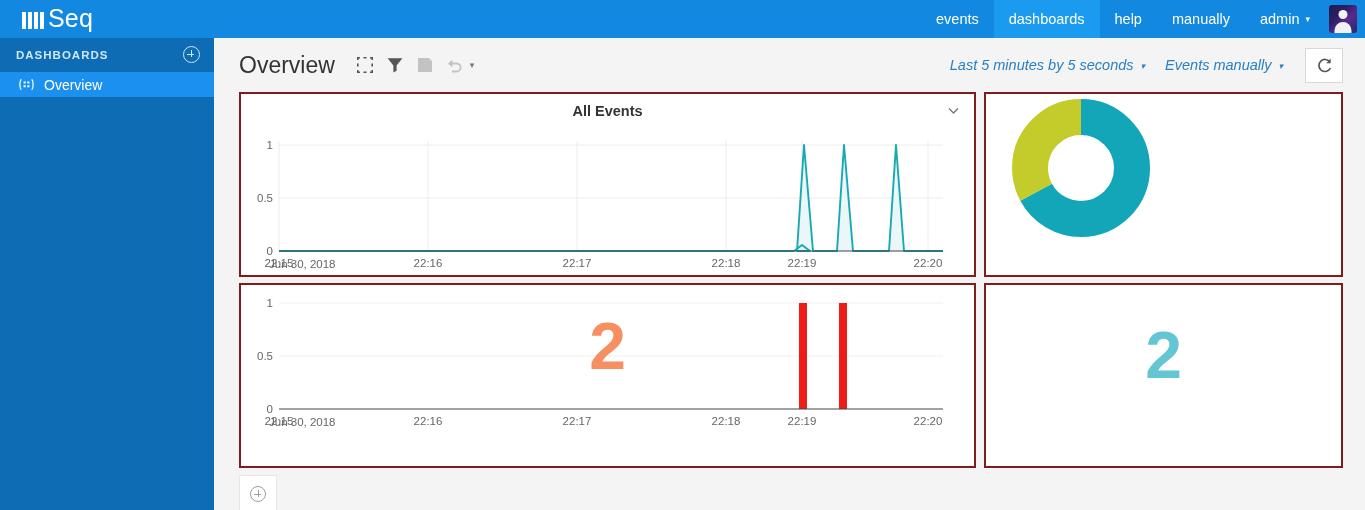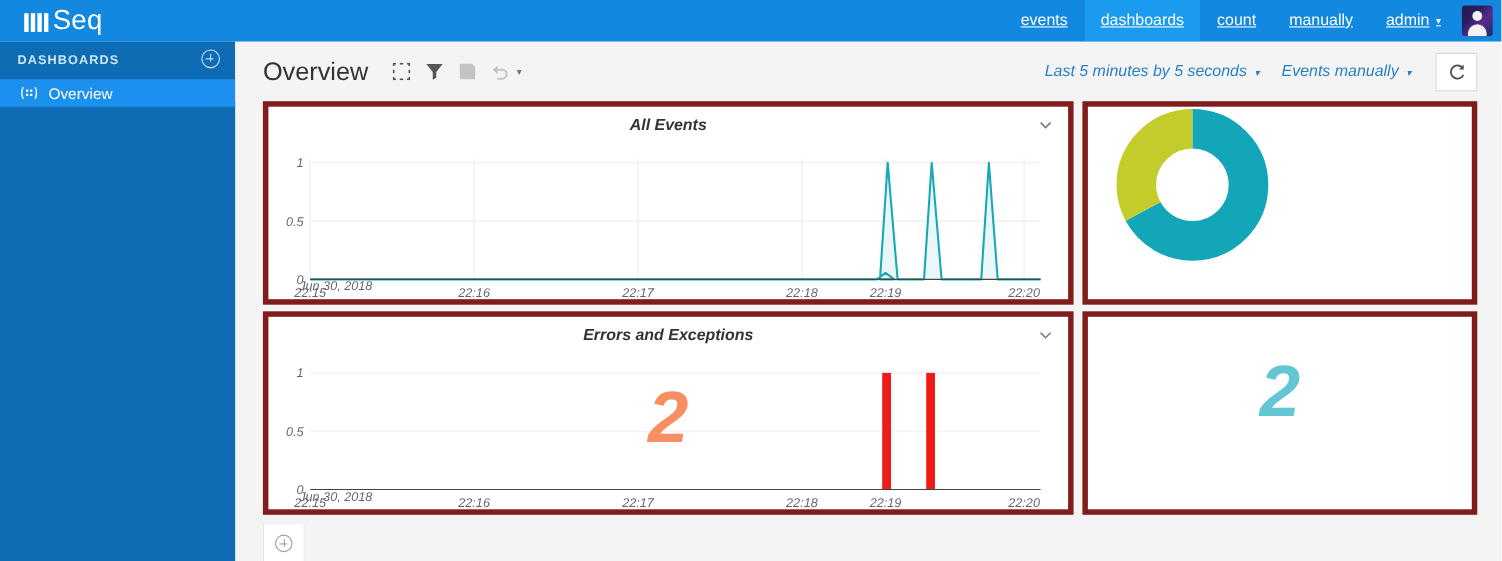--- a/index.html
+++ b/index.html
@@ -29,21 +29,21 @@
   .logo-bars i:nth-child(4){ height: 17px; }
   .logo-text {
     color: #ffffff; font-size: 25px; letter-spacing: .2px;
     font-family: "Liberation Sans", sans-serif; line-height: 1;
     padding-bottom: 2px;
   }
   .nav-right { margin-left: auto; display: flex; align-items: stretch; height: 38px; }
   .nav-item {
     display: flex; align-items: center; padding: 16px 15px;
     color: #ffffff; font-size: 14.5px; height: 38px;
-    cursor: pointer; white-space: nowrap; text-decoration: underline;
+    cursor: pointer; white-space: nowrap;
   }
   .nav-item.active { background: #1b9bf0; }
   .nav-caret { font-size: 9px; margin-left: 6px; opacity: .95; }
   .avatar {
     width: 28px; height: 28px; margin: 5px 8px 5px 4px; border-radius: 3px;
     background: linear-gradient(135deg,#241a4a 0%, #2b1f63 35%, #5a2a8c 60%, #1d2d66 100%);
     position: relative; overflow: hidden; flex: 0 0 auto;
   }
   .avatar .head {
     position: absolute; left: 50%; top: 5px; transform: translateX(-50%);
@@ -111,22 +111,22 @@
     background: #ffffff; border: 1px solid #d8d8d8;
     display: flex; align-items: center; justify-content: center; cursor: pointer;
   }
 
   
   .grid {
     padding: 0 22px 0 25px;
     display: grid; grid-template-columns: 737px 1fr; gap: 6px 8px;
   }
   .panel {
-    background: #ffffff; border: 5px solid #7f1d1d;
-    position: relative; overflow: hidden; font-style: italic;
+    background: #ffffff; border: 2px solid #7f1d1d;
+    position: relative; overflow: hidden;
   }
   .panel.h-small { height: 185px; }
   .panel-head {
     height: 33px; display: flex; align-items: center; justify-content: center;
     position: relative;
   }
   .panel-title { font-size: 14.5px; font-weight: bold; color: #333333; }
   .panel-chevron {
     position: absolute; right: 14px; top: 10px;
     width: 13px; height: 13px; cursor: pointer;
@@ -179,21 +179,21 @@
           <i></i>
           <i></i>
           <i></i>
       </span>
       <span class="logo-text">Seq</span>
     </div>
 
     <div class="nav-right">
       <div class="nav-item">events</div>
       <div class="nav-item active">dashboards</div>
-      <div class="nav-item">count</div>
+      <div class="nav-item">help</div>
       <div class="nav-item">manually</div>
       <div class="nav-item">
         <span>admin</span>
         <span class="nav-caret">▾</span>
       </div>
       <div class="avatar">
         <span class="head"></span>
         <span class="body"></span>
       </div>
     </div>
@@ -312,26 +312,20 @@
             <svg width="146" height="146" viewBox="0 0 146 146">
 
               <circle cx="73" cy="73" r="51" fill="none" stroke="#13a5b8" stroke-width="36" stroke-dasharray="214.7 105.7" transform="rotate(-90 73 73)"></circle>
               <circle cx="73" cy="73" r="51" fill="none" stroke="#c3cc2a" stroke-width="36" stroke-dasharray="105.7 214.7" stroke-dashoffset="-214.7" transform="rotate(-90 73 73)"></circle>
             </svg>
           </div>
         </div>
       </div>
 
       <div class="panel h-small">
-        <div class="panel-head">
-          <span class="panel-title">Errors and Exceptions</span>
-          <svg class="panel-chevron" viewBox="0 0 13 13">
-            <path d="M2 4.5 6.5 9 11 4.5" fill="none" stroke="#777" stroke-width="1.4"></path>
-          </svg>
-        </div>
         <div class="panel-body">
           <div class="chart">
             <svg width="735" height="150" viewBox="0 0 735 150">
               <line x1="38" y1="18" x2="702" y2="18" stroke="#f0f0f0" stroke-width="1"></line>
               <line x1="38" y1="71" x2="702" y2="71" stroke="#f0f0f0" stroke-width="1"></line>
 
               <rect x="558" y="18" width="8" height="106" fill="#ed1c16"></rect>
               <rect x="598" y="18" width="8" height="106" fill="#ed1c16"></rect>
               <line x1="38" y1="124" x2="702" y2="124" stroke="#444" stroke-width="1"></line>
               <text class="axis-text" x="32" y="22" text-anchor="end">1</text>

